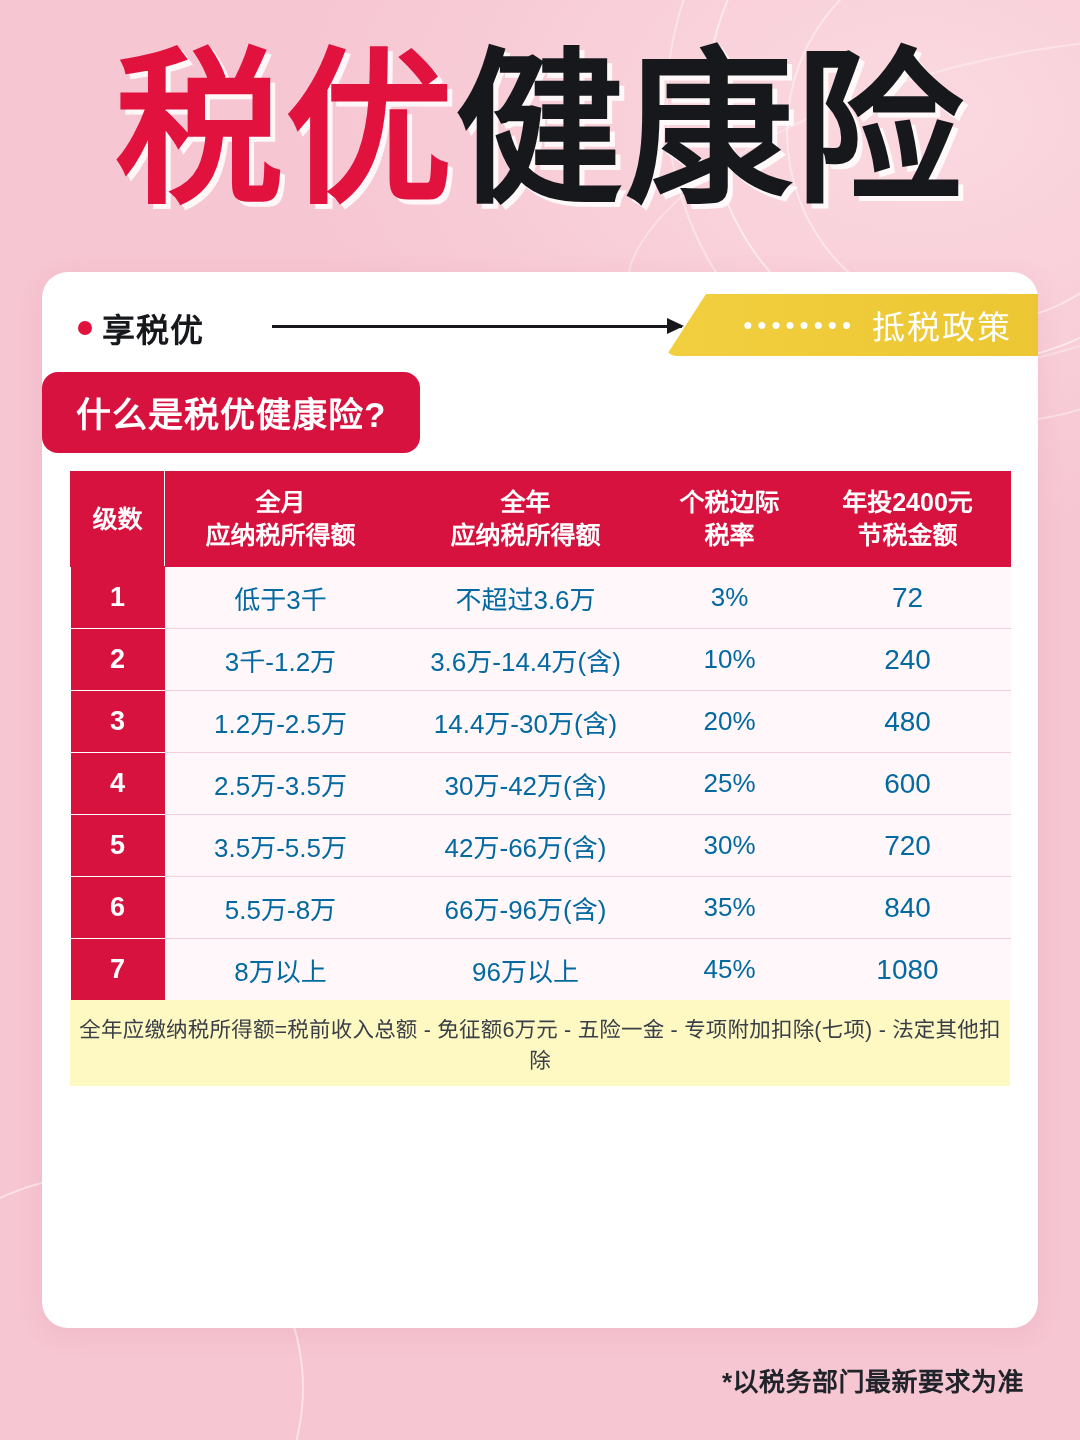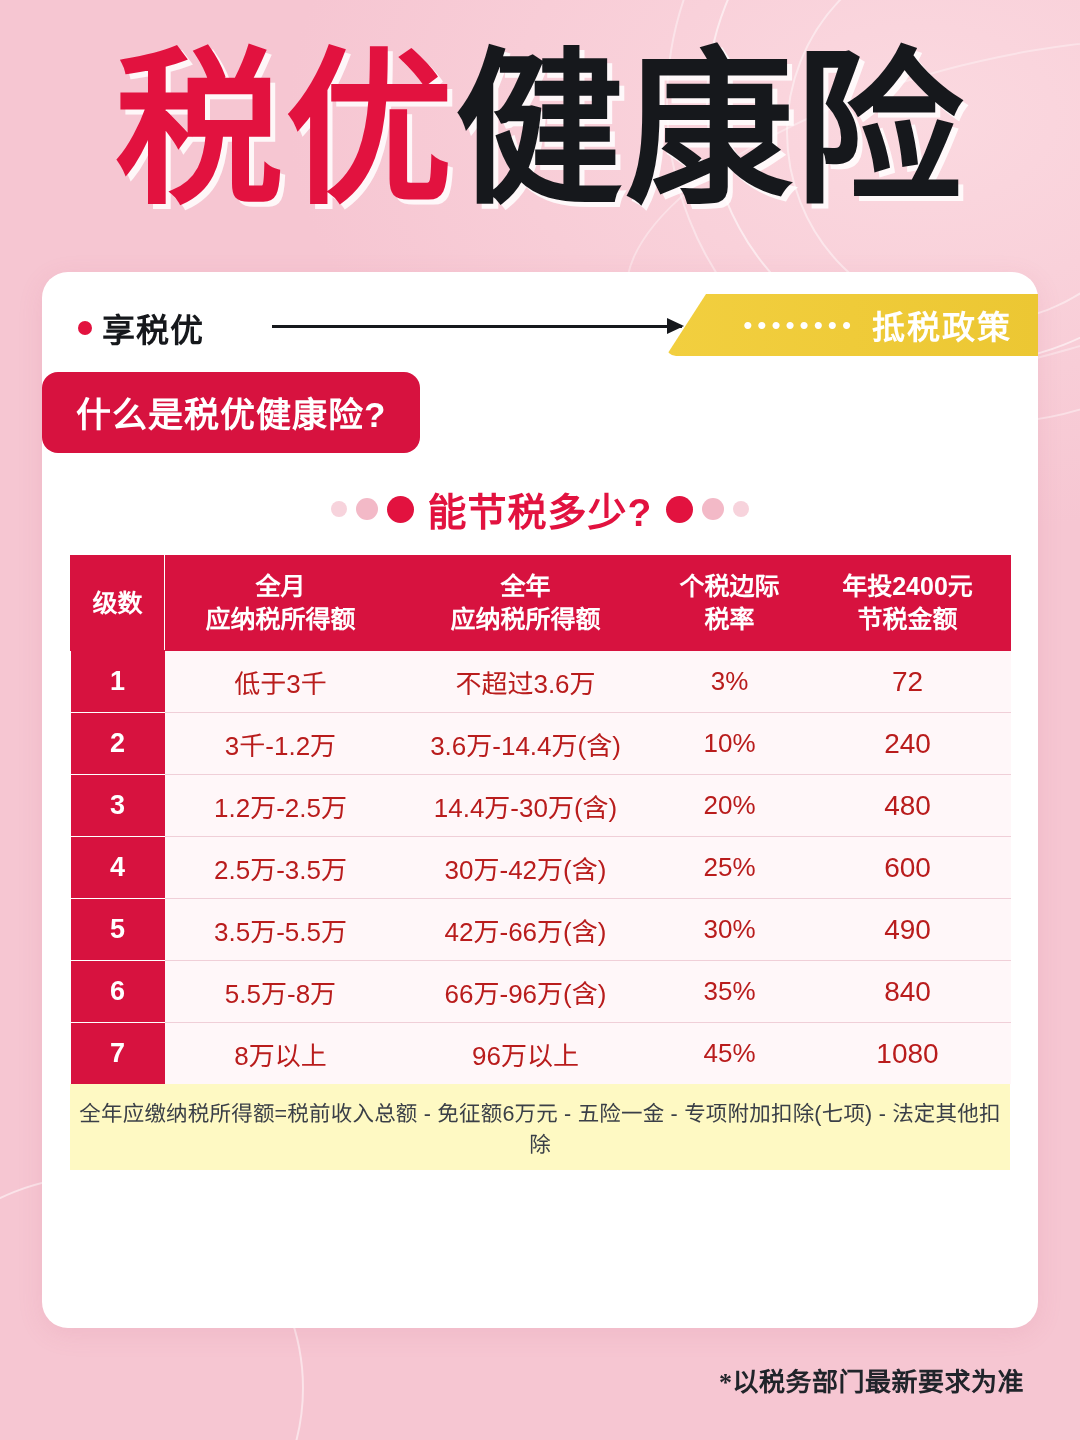--- a/index.html
+++ b/index.html
@@ -145,21 +145,21 @@
   .yellow-tab .dots {
     color: #ffffff;
     font-size: 26px;
     letter-spacing: 5px;
     margin-right: 16px;
     line-height: 1;
   }
   .yellow-tab .tab-label {
     color: #ffffff;
     font-size: 33px;
-    font-weight: 700;
+    font-weight: 400;
     letter-spacing: 2px;
   }
 
   
   .badge-wrap {
     text-align: left;
     margin-top: 14px;
   }
   .pink-badge {
     display: inline-block;
@@ -230,21 +230,21 @@
     line-height: 1.32;
     padding: 14px 4px;
     border: 1px solid #d7123f;
   }
   table.rate-table th.col-level {
     border-right: 1px solid #ffffff;
   }
   table.rate-table th + th { border-left: 1px solid rgba(255,255,255,0.55); }
   table.rate-table td {
     font-size: 26px;
-    color: #b91c1c;
+    color: #0369a1;
     text-align: center;
     padding: 12px 4px;
     border-bottom: 1px solid #f0cfd8;
     background: #fff7f9;
   }
   table.rate-table td.level {
     background: #d7123f;
     color: #ffffff;
     font-weight: 700;
     font-size: 27px;
@@ -272,21 +272,20 @@
   }
 
   .footnote {
     position: absolute;
     right: 56px;
     bottom: 42px;
     font-size: 26px;
     font-weight: 700;
     color: #20242a;
     letter-spacing: 0.5px;
-    font-family: Liberation Serif, serif;
   }
 </style>
 </head>
 <body>
 
 <div class="poster">
 
   <div class="swirl s1"></div>
   <div class="swirl s2"></div>
   <div class="swirl s3"></div>
@@ -311,33 +310,20 @@
         <span class="dots">••••••••</span>
         <span class="tab-label">抵税政策</span>
       </div>
     </div>
 
     <div class="badge-wrap">
       <span class="pink-badge">什么是税优健康险?</span>
     </div>
 
 
-    <div class="q2-wrap">
-      <span class="q2-dots">
-        <span class="d sm"></span>
-          <span class="d mid"></span>
-          <span class="d big"></span>
-      </span>
-      <span class="q2-title">能节税多少?</span>
-      <span class="q2-dots">
-        <span class="d big" style="background:#e2123f"></span>
-          <span class="d mid"></span>
-          <span class="d sm"></span>
-      </span>
-    </div>
 
     <div class="tbl-wrap">
       <table class="rate-table">
         <colgroup>
           <col class="colw1">
             <col class="colw2">
             <col class="colw3">
             <col class="colw4">
             <col class="colw5">
         </colgroup>
@@ -389,21 +375,21 @@
             <td>2.5万-3.5万</td>
             <td>30万-42万(含)</td>
             <td>25%</td>
             <td class="save">600</td>
           </tr>
           <tr>
             <td class="level">5</td>
             <td>3.5万-5.5万</td>
             <td>42万-66万(含)</td>
             <td>30%</td>
-            <td class="save">490</td>
+            <td class="save">720</td>
           </tr>
           <tr>
             <td class="level">6</td>
             <td>5.5万-8万</td>
             <td>66万-96万(含)</td>
             <td>35%</td>
             <td class="save">840</td>
           </tr>
           <tr>
             <td class="level">7</td>

